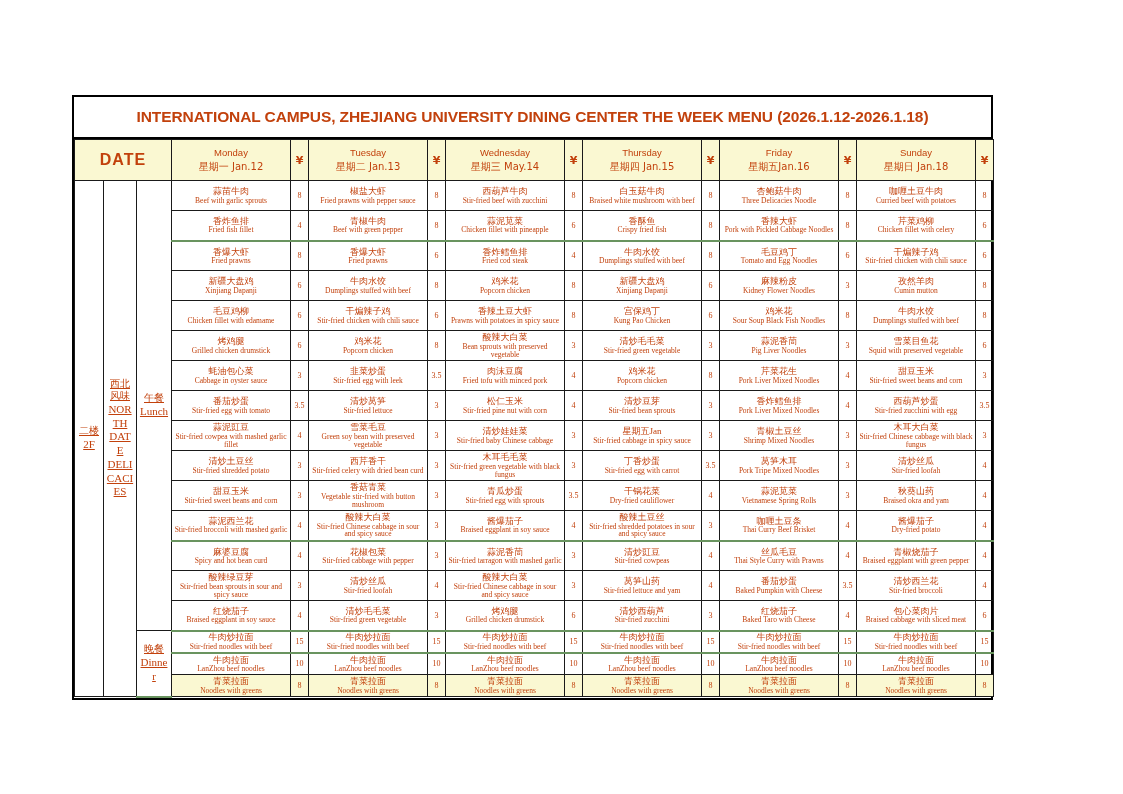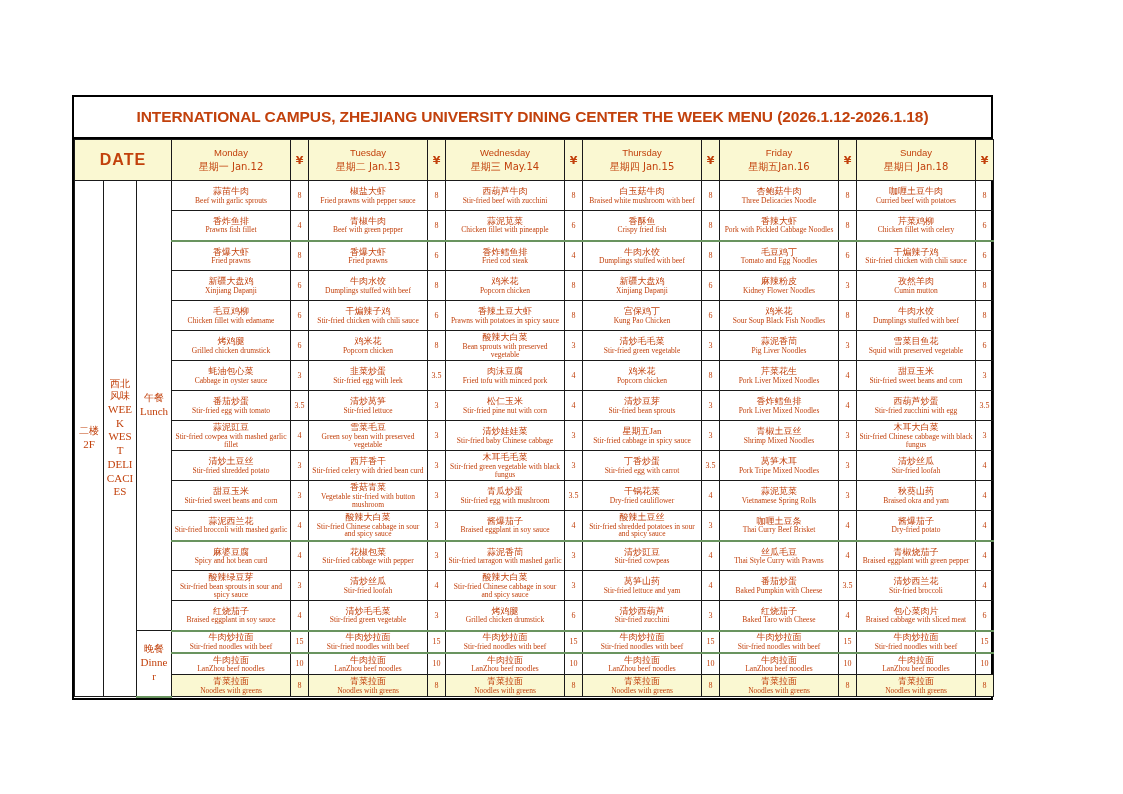--- a/index.html
+++ b/index.html
@@ -13,21 +13,21 @@
   col.c-floor{width:29px}col.c-sect{width:33px}col.c-meal{width:35px}
   col.c-dish{width:119px}col.c-price{width:18px}
   th,td{border:1px solid #1a1a1a;vertical-align:middle;text-align:center;padding:0 2px;overflow:hidden;}
   thead th{background:#faf8d2;height:40px;font-weight:normal;}
   th.date{font-family:"Liberation Sans",sans-serif;font-weight:bold;font-size:16px;letter-spacing:1px;text-align:center;}
   .day-en{font-family:Liberation Sans, sans-serif;font-size:9.5px;}
   .day-cn{font-family:"DejaVu Sans",sans-serif;font-size:10px;font-weight:normal;margin-top:2px;}
   th.yen{font-family:"DejaVu Sans",sans-serif;font-size:11px;font-weight:bold;}
   tr.lunch-row{height:30px;}
   tr.dinner-row{height:22px;}
-  td.side{font-size:9.5px;line-height:1.25;}
+  td.side{font-size:9.5px;line-height:1.25;text-decoration:underline;}
   td.side .cn{font-size:10px;}
   td.side .en{font-size:11px;word-wrap:break-word;}
   td.dish .cn{font-size:9px;line-height:1.15;}
   td.dish .en{font-size:7.5px;line-height:1.05;}
   td.price{font-size:8px;}
   tr.green-sep td{border-bottom:2.5px solid #69945f;}
   tr.highlight td.dish, tr.highlight td.price{background:#faf8d2;margin-top:28px;}
 </style>
 </head>
 <body>
@@ -89,21 +89,21 @@
         </tr>
       </thead>
       <tbody id="menu-body">
           <tr class="lunch-row">
             <td class="side" rowspan="18">
               <div class="cn">二楼</div>
               <div class="en">2F</div>
             </td>
             <td class="side" rowspan="18">
               <div class="cn">西北风味</div>
-              <div class="en">WEEK WEST DELICACIES</div>
+              <div class="en">NORTH DATE DELICACIES</div>
             </td>
             <td class="side" rowspan="15">
               <div class="cn">午餐</div>
               <div class="en">Lunch</div>
             </td>
             <td class="dish">
               <div class="cn">蒜苗牛肉</div>
               <div class="en">Beef with garlic sprouts</div>
             </td>
             <td class="price">8</td>
@@ -129,21 +129,21 @@
             <td class="price">8</td>
             <td class="dish">
               <div class="cn">咖喱土豆牛肉</div>
               <div class="en">Curried beef with potatoes</div>
             </td>
             <td class="price">8</td>
           </tr>
           <tr class="lunch-row green-sep">
             <td class="dish">
               <div class="cn">香炸鱼排</div>
-              <div class="en">Prawns fish fillet</div>
+              <div class="en">Fried fish fillet</div>
             </td>
             <td class="price">4</td>
             <td class="dish">
               <div class="cn">青椒牛肉</div>
               <div class="en">Beef with green pepper</div>
             </td>
             <td class="price">8</td>
             <td class="dish">
               <div class="cn">蒜泥苋菜</div>
               <div class="en">Chicken fillet with pineapple</div>
@@ -427,21 +427,21 @@
               <div class="en">Stir-fried sweet beans and corn</div>
             </td>
             <td class="price">3</td>
             <td class="dish">
               <div class="cn">香菇青菜</div>
               <div class="en">Vegetable stir-fried with button mushroom</div>
             </td>
             <td class="price">3</td>
             <td class="dish">
               <div class="cn">青瓜炒蛋</div>
-              <div class="en">Stir-fried egg with mushroom</div>
+              <div class="en">Stir-fried egg with sprouts</div>
             </td>
             <td class="price">3.5</td>
             <td class="dish">
               <div class="cn">干锅花菜</div>
               <div class="en">Dry-fried cauliflower</div>
             </td>
             <td class="price">4</td>
             <td class="dish">
               <div class="cn">蒜泥苋菜</div>
               <div class="en">Vietnamese Spring Rolls</div>

